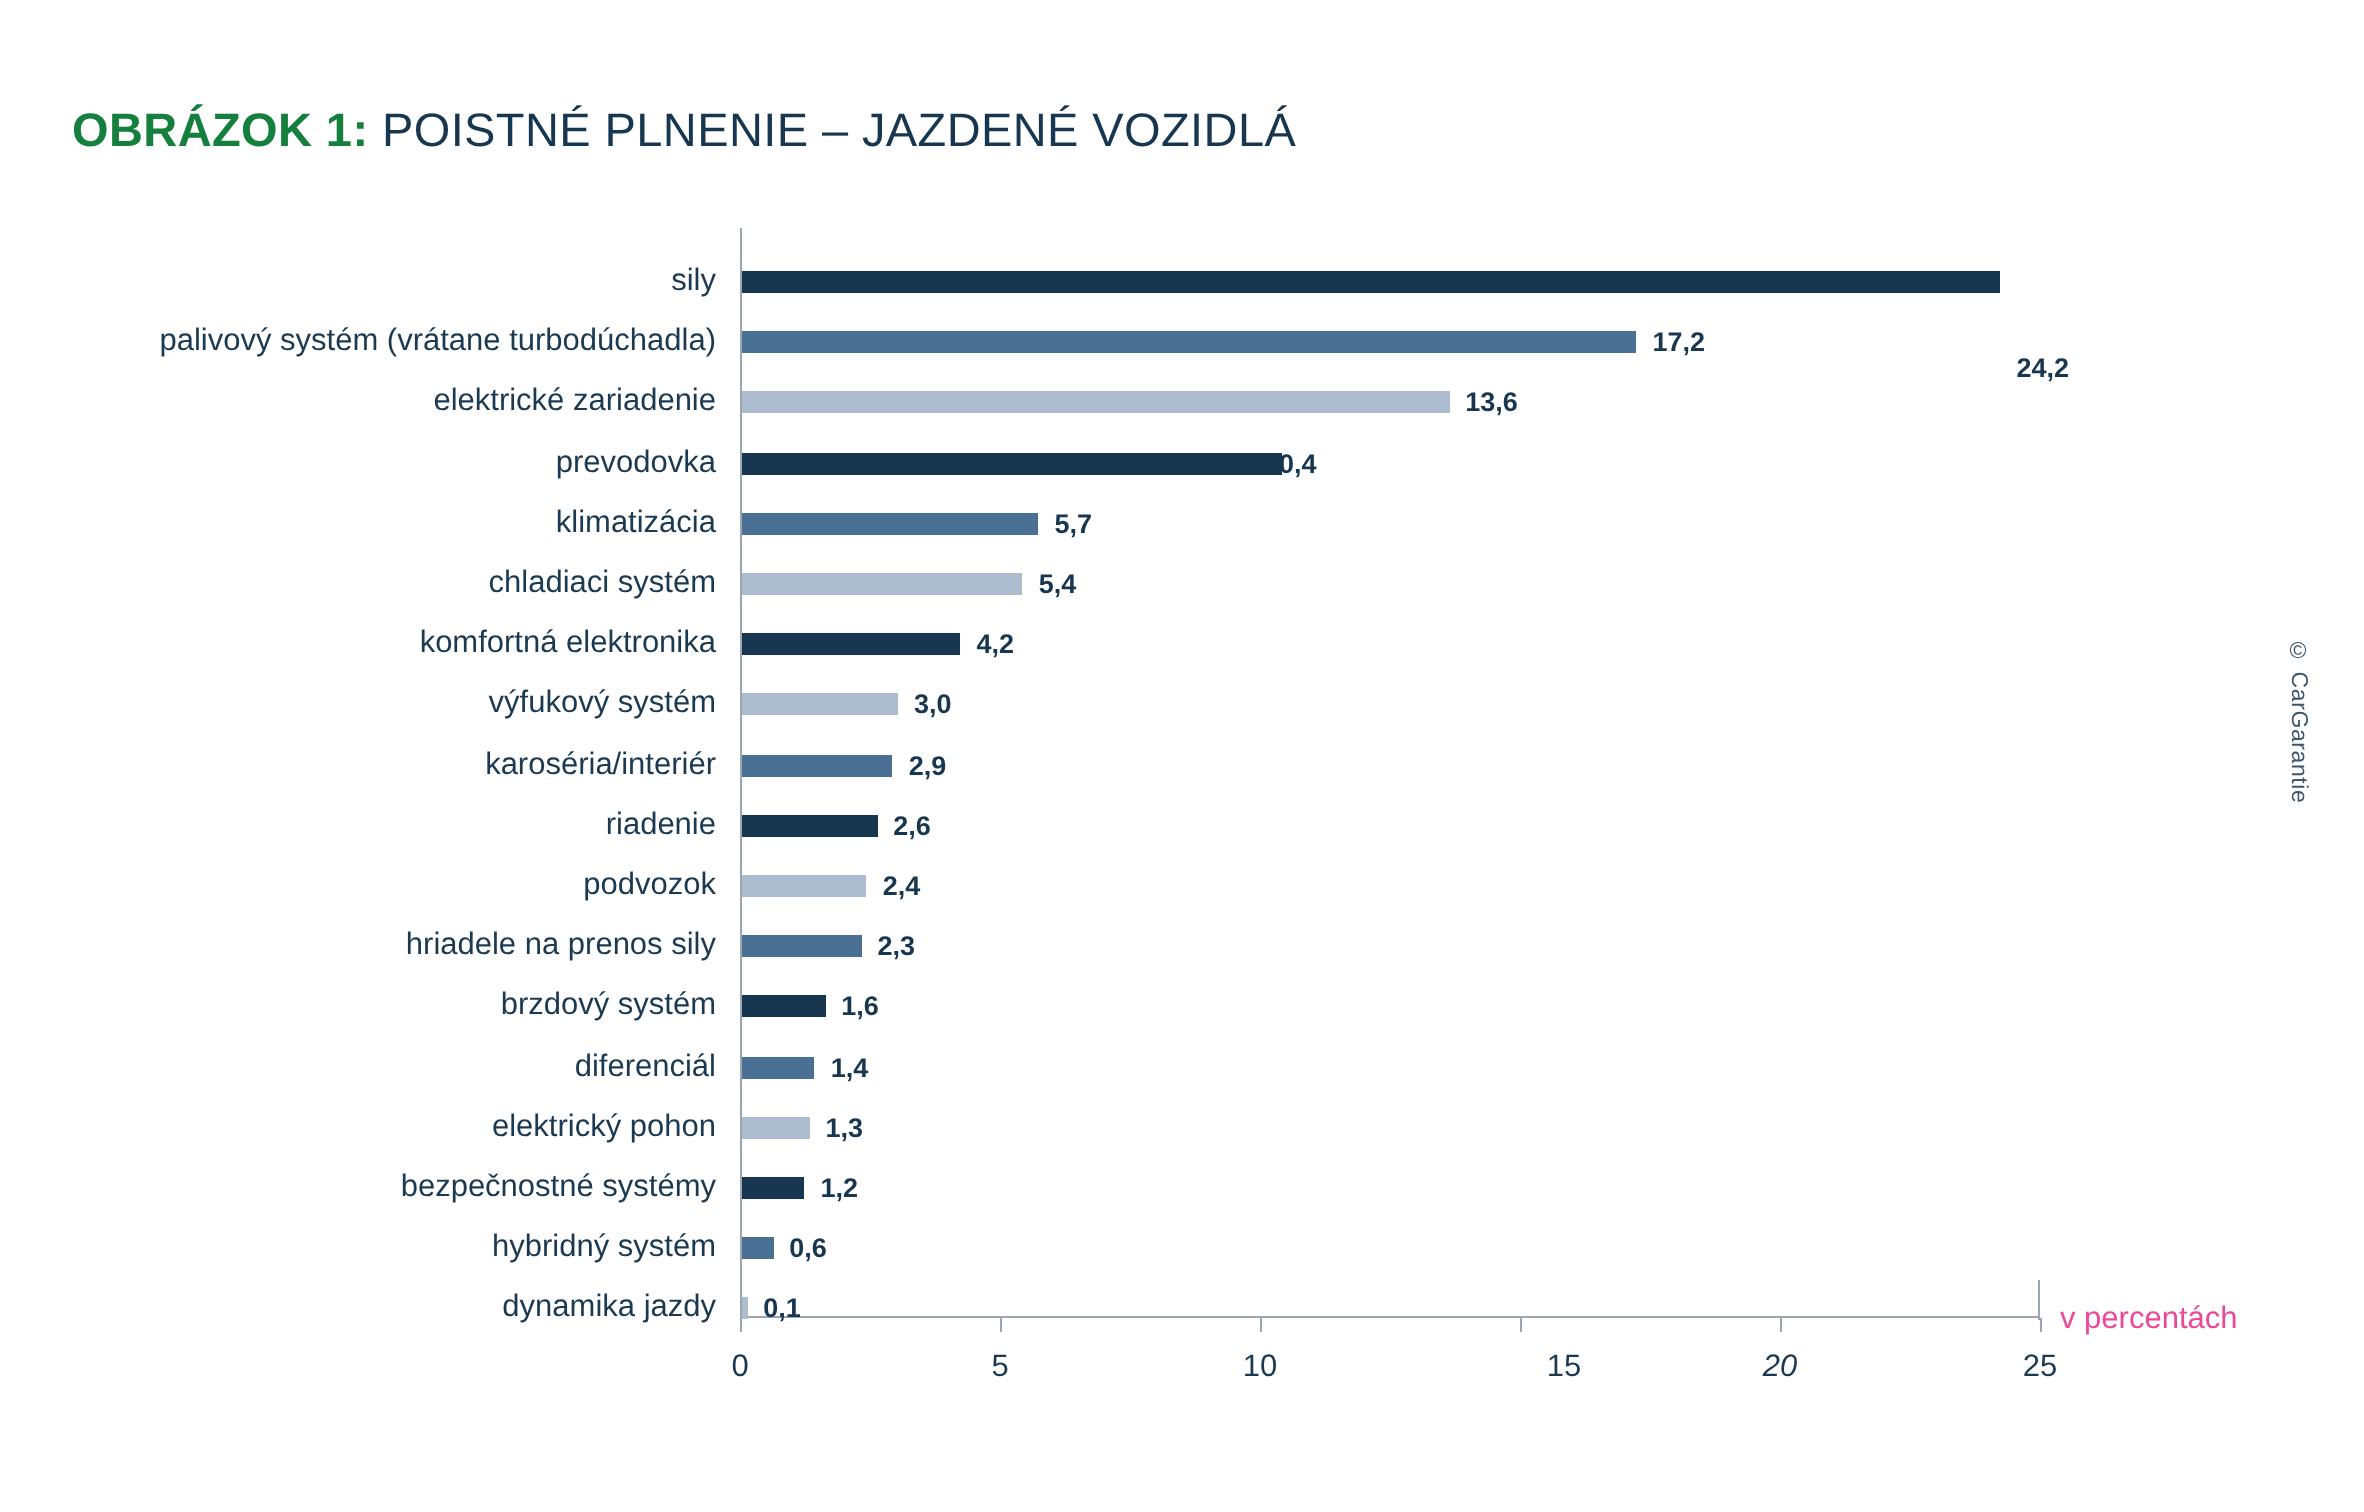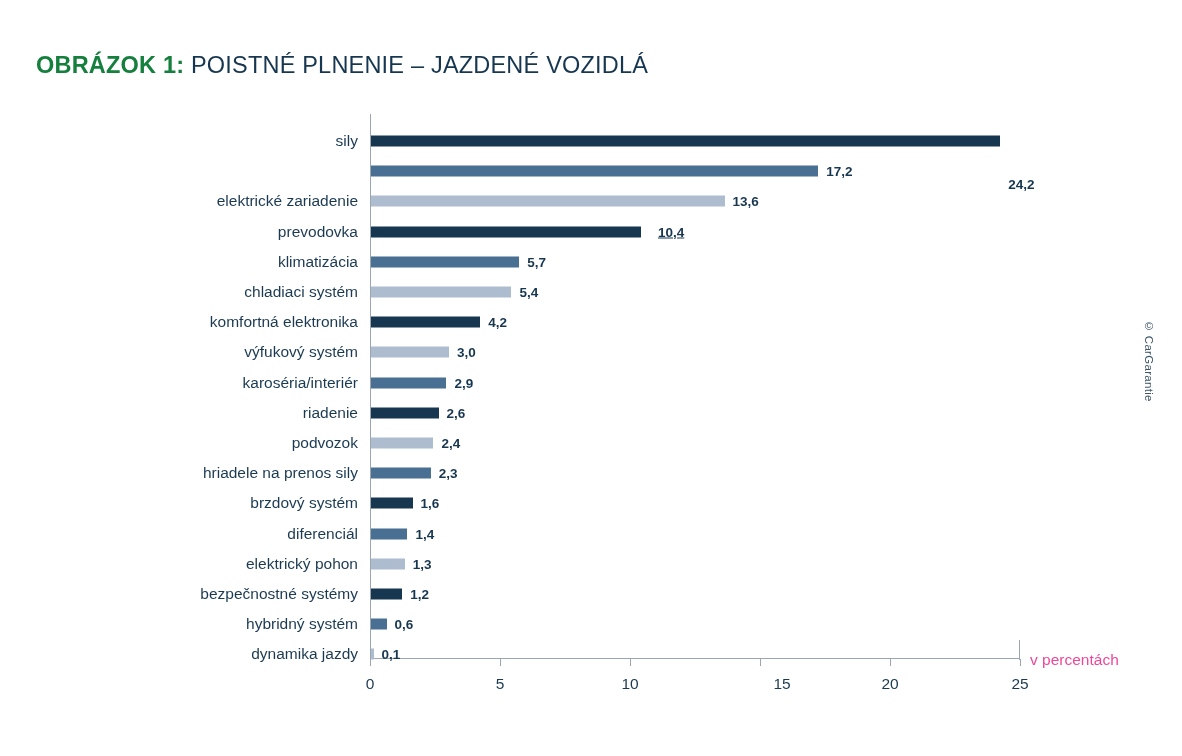--- a/index.html
+++ b/index.html
@@ -162,43 +162,44 @@
     <div id="ticks">
         <div class="tick" style="left: 0px;"></div>
         <div class="tick-label" style="left: 0px;">0</div>
         <div class="tick" style="left: 130px;"></div>
         <div class="tick-label" style="left: 130px;">5</div>
         <div class="tick" style="left: 260px;"></div>
         <div class="tick-label" style="left: 260px;">10</div>
         <div class="tick" style="left: 390px;"></div>
         <div class="tick-label" style="left: 390px; margin-left: 22px;">15</div>
         <div class="tick" style="left: 520px;"></div>
-        <div class="tick-label" style="left: 520px;">20</div>
+        <div class="tick-label" style="left: 520px; font-style: italic;">20</div>
         <div class="tick" style="left: 650px;"></div>
         <div class="tick-label" style="left: 650px;">25</div>
       </div>
     <div id="rows">
         <div class="row" style="top: 12px; width: 650px;">
           <div class="cat-label-wrap">sily</div>
           <div class="bar" style="width: 629.2px; background: rgb(23, 54, 79);"></div>
           <div class="bar-value" style="left: 638.2px; margin-top: 43px;">24,2</div>
         </div>
         <div class="row" style="top: 42.2px; width: 650px;">
+          <div class="cat-label-wrap">palivový systém (vrátane turbodúchadla)</div>
           <div class="bar" style="width: 447.2px; background: rgb(73, 111, 146);"></div>
           <div class="bar-value" style="left: 456.2px;">17,2</div>
         </div>
         <div class="row" style="top: 72.4px; width: 650px;">
           <div class="cat-label-wrap">elektrické zariadenie</div>
           <div class="bar" style="width: 353.6px; background: rgb(174, 188, 208);"></div>
           <div class="bar-value" style="left: 362.6px;">13,6</div>
         </div>
         <div class="row" style="top: 102.6px; width: 650px;">
           <div class="cat-label-wrap">prevodovka</div>
           <div class="bar" style="width: 270.4px; background: rgb(23, 54, 79);"></div>
-          <div class="bar-value" style="left: 288px; text-decoration: underline;">10,4</div>
+          <div class="bar-value" style="left: 262px;">10,4</div>
         </div>
         <div class="row" style="top: 132.8px; width: 650px;">
           <div class="cat-label-wrap">klimatizácia</div>
           <div class="bar" style="width: 148.2px; background: rgb(73, 111, 146);"></div>
           <div class="bar-value" style="left: 157.2px;">5,7</div>
         </div>
         <div class="row" style="top: 163px; width: 650px;">
           <div class="cat-label-wrap">chladiaci systém</div>
           <div class="bar" style="width: 140.4px; background: rgb(174, 188, 208);"></div>
           <div class="bar-value" style="left: 149.4px;">5,4</div>

